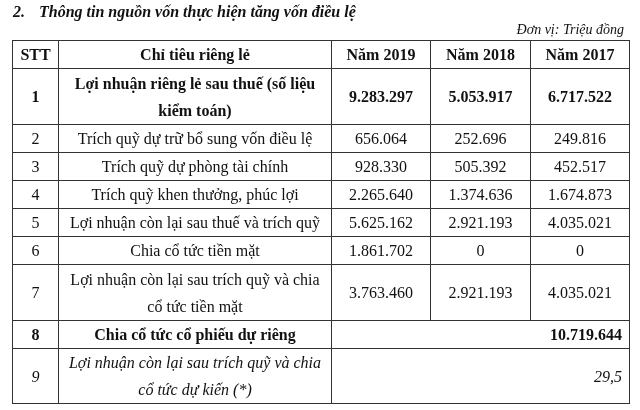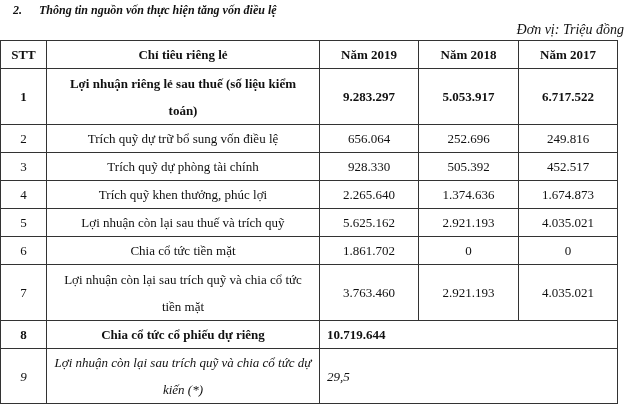--- a/index.html
+++ b/index.html
@@ -12,67 +12,67 @@
       height: 410px;
       position: relative;
       overflow: hidden;
       font-family: "Liberation Serif", "DejaVu Serif", serif;
       color: #111111;
     }
     .section-title {
       position: absolute;
       left: 13px;
       top: 3px;
-      font-size: 12px;
+      font-size: 16px;
       font-weight: bold;
       font-style: italic;
       letter-spacing: 0;
       white-space: nowrap;
     }
     .section-title .num {
       display: inline-block;
       width: 26px;
     }
     .unit {
       position: absolute;
       right: 16px;
       top: 22px;
       font-size: 14px;
       font-style: italic;
       white-space: nowrap;
     }
     table.data {
       position: absolute;
-      left: 0;
+      left: 12px;
       top: 40px;
       width: 617px;
       border-collapse: collapse;
       table-layout: fixed;
-      font-size: 13px;
+      font-size: 16px;
     }
     table.data td, table.data th {
       border: 1px solid #333333;
       padding: 0 7px;
       vertical-align: middle;
       line-height: 27px;
     }
     table.data th {
       font-weight: bold;
       text-align: center;
       height: 27px;
     }
     col.c-stt { width: 46px; }
     col.c-name { width: 273px; }
     col.c-y1 { width: 99px; }
     col.c-y2 { width: 100px; }
     col.c-y3 { width: 99px; }
     td.stt { text-align: center; }
     td.num { text-align: center; padding-right: 8px; }
     td.name { text-align: center; padding-left: 7px; }
-    td.merged { text-align: left; }
+    td.merged { text-align: right; }
     tr.bold td { font-weight: bold; }
     tr.italic td { font-style: italic; }
     tr.r-h1 td { height: 55px; }
     tr.r-h2 td { height: 55px; }
     tr.r-s td { height: 27px; }
     tr.r-9 td { height: 54px; }
   </style>
 </head>
 <body>
 

